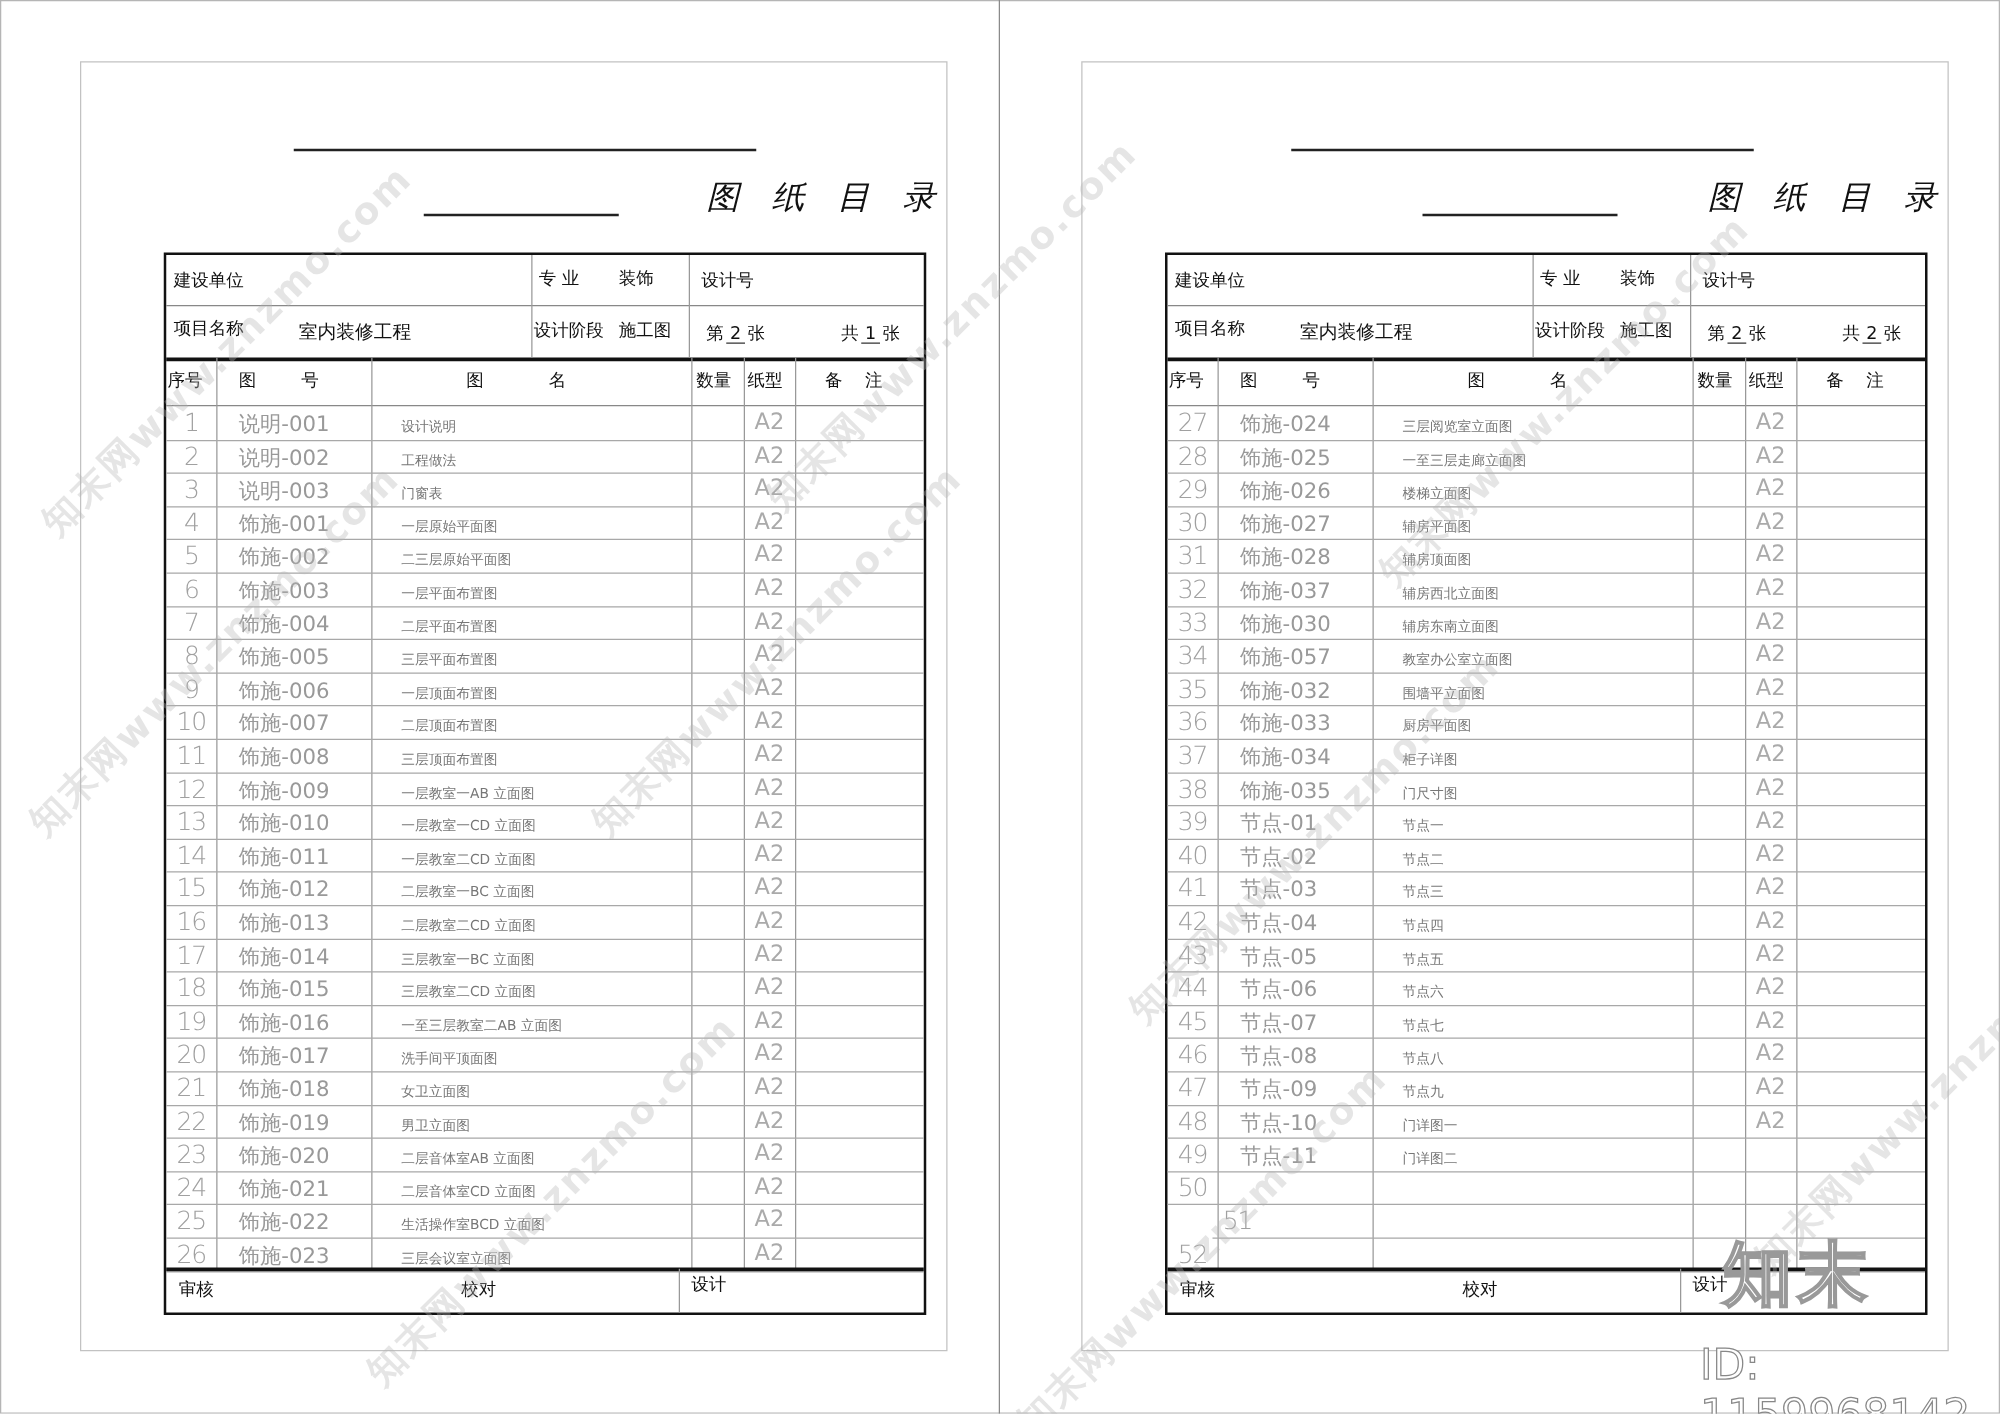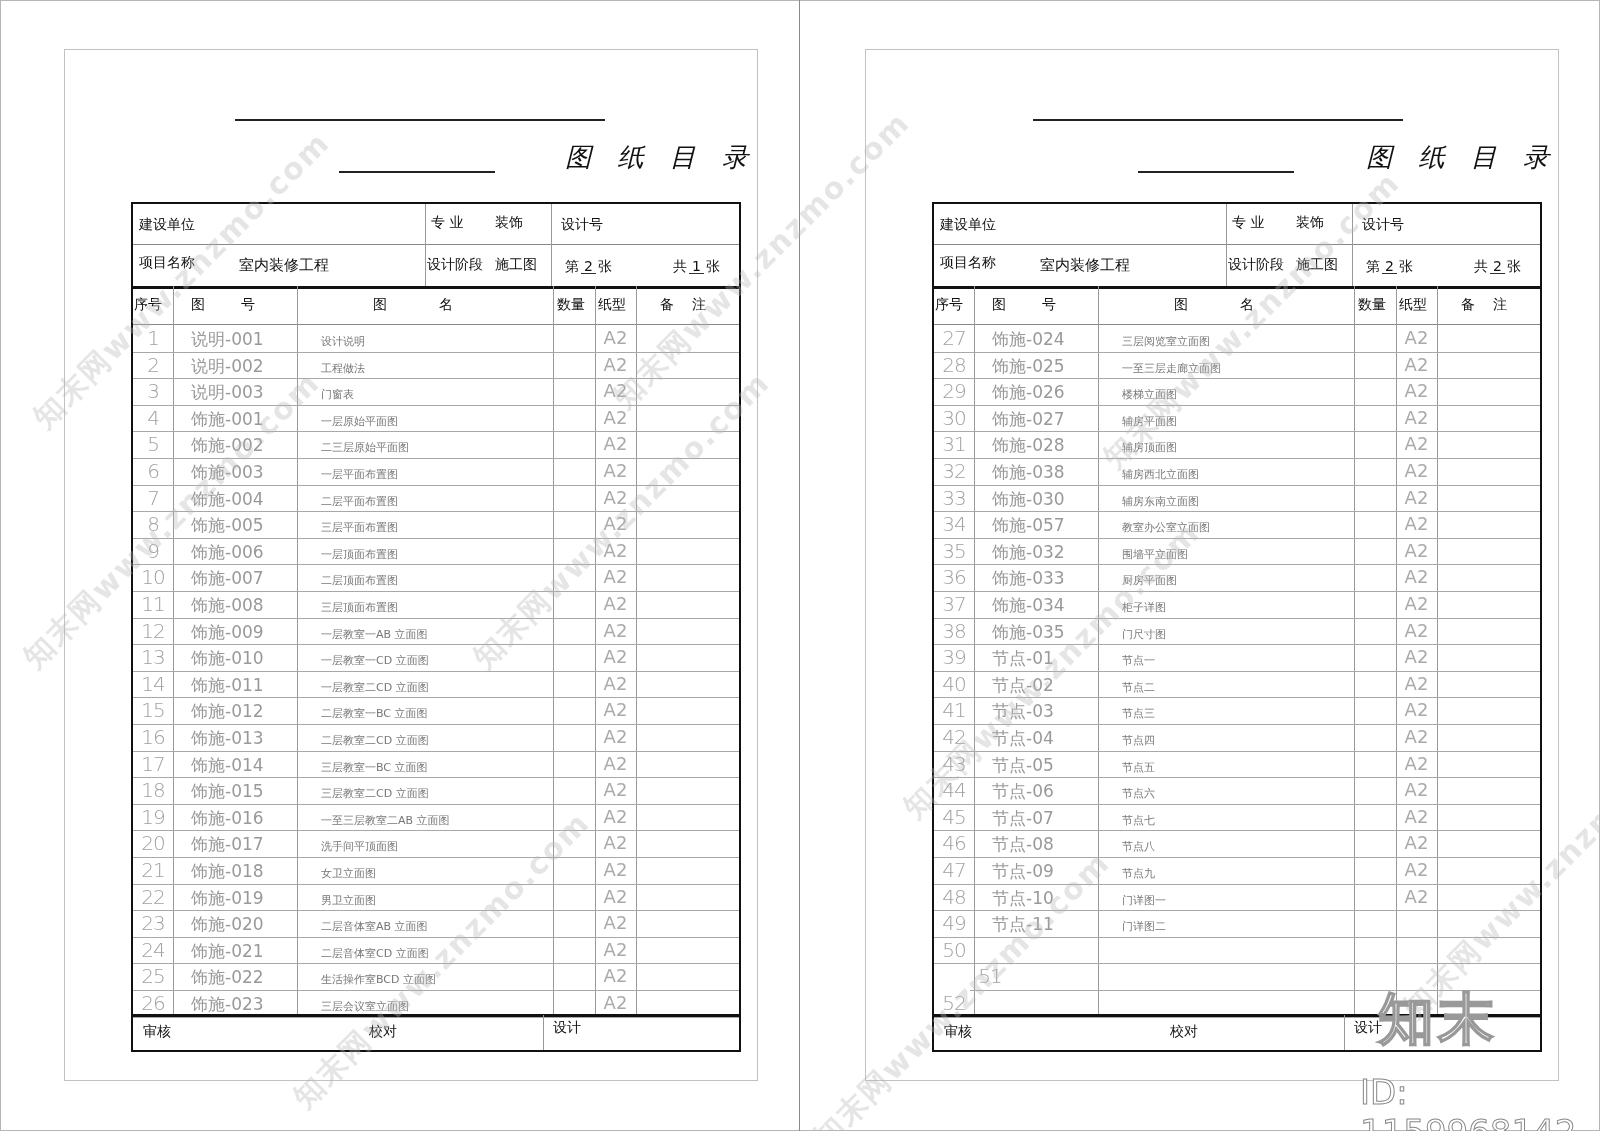--- a/index.html
+++ b/index.html
@@ -321,21 +321,21 @@
           <span class="paper">A2</span>
         </div>
         <div class="row" style="top: 106.4px;">
           <span class="num">31</span>
           <span class="code">饰施-028</span>
           <span class="name">辅房顶面图</span>
           <span class="paper">A2</span>
         </div>
         <div class="row" style="top: 133px;">
           <span class="num">32</span>
-          <span class="code">饰施-038</span>
+          <span class="code">饰施-037</span>
           <span class="name">辅房西北立面图</span>
           <span class="paper">A2</span>
         </div>
         <div class="row" style="top: 159.6px;">
           <span class="num">33</span>
           <span class="code">饰施-030</span>
           <span class="name">辅房东南立面图</span>
           <span class="paper">A2</span>
         </div>
         <div class="row" style="top: 186.2px;">

